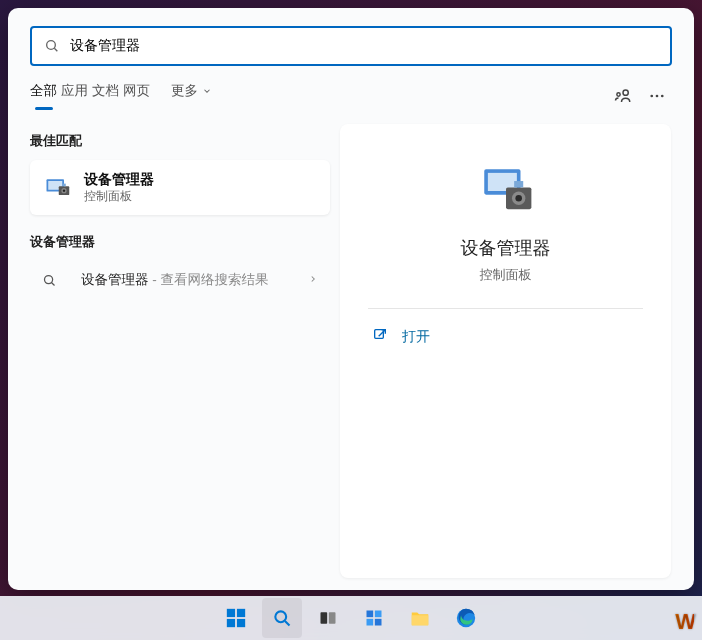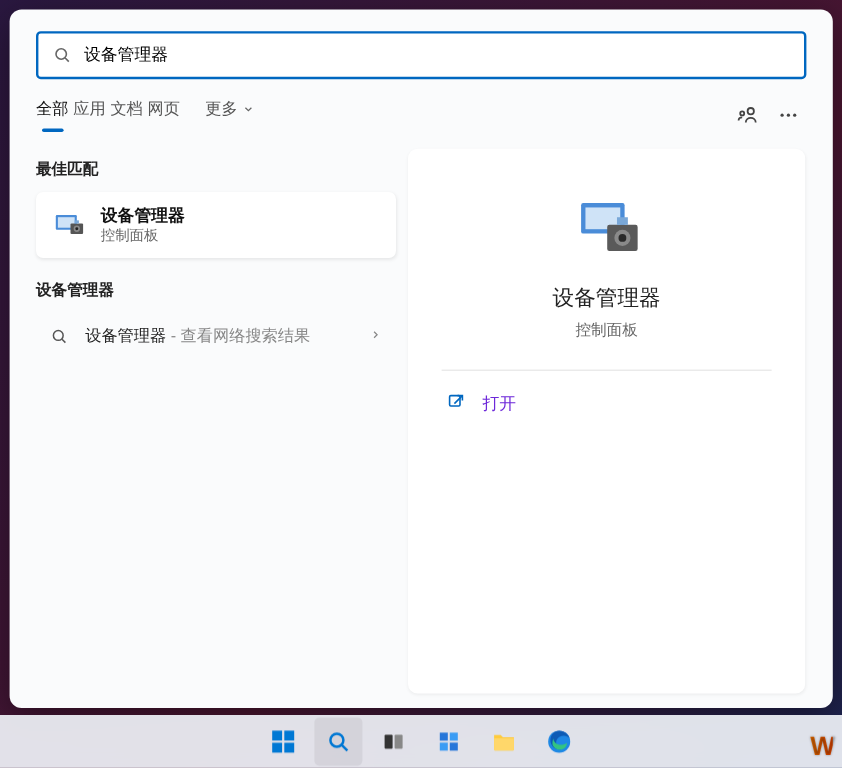--- a/index.html
+++ b/index.html
@@ -47,37 +47,37 @@
   .result-card {
     background: #fff; border-radius: 6px;
     box-shadow: 0 1px 3px rgba(0,0,0,.08);
     display: flex; align-items: center; gap: 12px;
     padding: 10px 12px; cursor: pointer;
   }
   .result-icon { width: 30px; height: 30px; display: flex; align-items: center; justify-content: center; }
   .result-title { font-size: 14px; font-weight: 600; color: #111; line-height: 1.3; }
   .result-sub { font-size: 12px; color: #666; }
   .web-row {
-    display: flex; align-items: center; gap: 14px; padding: 10px 12px;
+    display: flex; align-items: center; gap: 24px; padding: 10px 12px;
     cursor: pointer; border-radius: 6px;
   }
   .web-text { font-size: 13.5px; color: #222; flex: 1; }
   .web-text .gray { color: #888; }
   .chev { color: #888; font-size: 12px; }
   .right-col {
     flex: 1; margin-right: 22px; background: #fff;
     border-radius: 8px; box-shadow: 0 1px 3px rgba(0,0,0,.06);
     padding: 28px 28px; display: flex; flex-direction: column; align-items: center;
   }
   .detail-icon { width: 58px; height: 58px; margin-top: 10px; margin-bottom: 16px; }
   .detail-title { font-size: 18px; font-weight: 500; color: #222; }
   .detail-sub { font-size: 13px; color: #666; margin-top: 6px; }
   .detail-divider { width: 100%; height: 1px; background: #e5e5e5; margin: 24px 0 8px 0; }
   .detail-actions { width: 100%; }
-  .action-row { display: flex; align-items: center; gap: 14px; padding: 10px 4px; cursor: pointer; border-radius: 4px; font-size: 14px; color: #6d28d9; }
+  .action-row { display: flex; align-items: center; gap: 14px; padding: 10px 4px; cursor: pointer; border-radius: 4px; font-size: 14px; color: #0369a1; }
   .open-ico { color: #0067c0; }
   .taskbar {
     position: absolute; bottom: 0; left: 0; right: 0; height: 44px;
     background: rgba(240,243,249,.92); backdrop-filter: blur(6px);
     display: flex; align-items: center; justify-content: center; gap: 6px;
   }
   .tb-item { width: 40px; height: 40px; display: flex; align-items: center; justify-content: center; cursor: pointer; border-radius: 4px; }
   .tb-item.active { background: rgba(0,0,0,.06); }
   .watermark {
     position: absolute; right: 8px; bottom: 6px;

